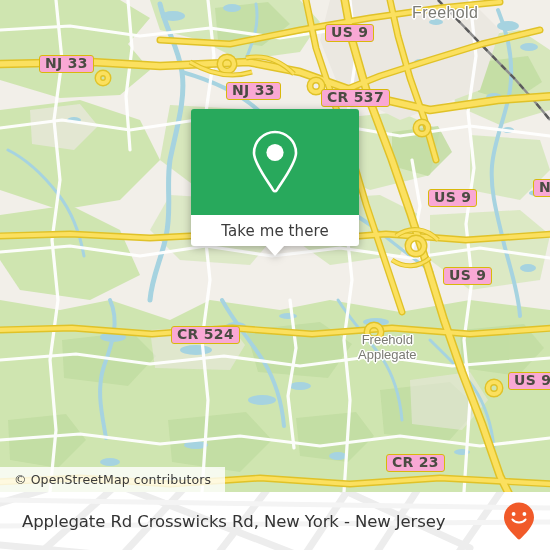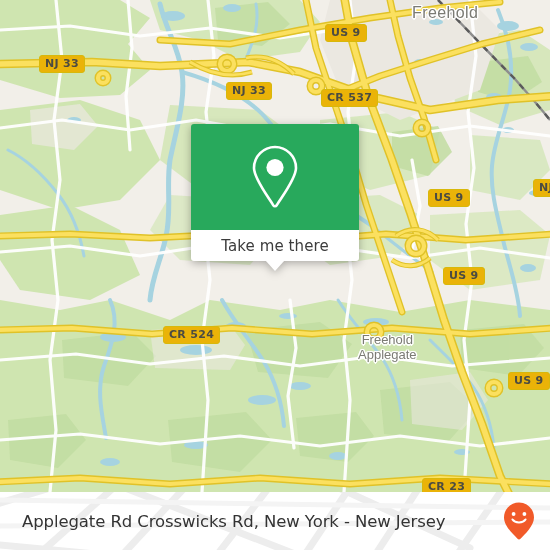--- a/index.html
+++ b/index.html
@@ -50,38 +50,38 @@
   }
   .label-township {
     font-size: 13px;
     line-height: 15px;
     text-align: center;
   }
 
   
   .shield {
     position: absolute;
-    background: #eab308;
+    background: #f9a8d4;
     border: 1.5px solid #d8b80b;
     border-radius: 3px;
     color: #4b4b42;
-    font-size: 11px;
+    font-size: 14px;
     font-weight: bold;
     letter-spacing: .3px;
     padding: 1px 5px 2px 5px;
     line-height: 13px;
     white-space: nowrap;
     box-sizing: border-box;
   }
 
   
   #popup {
     position: absolute;
     left: 191px;
-    top: 124px;
+    top: 109px;
     width: 168px;
     filter: drop-shadow(0 2px 4px rgba(0,0,0,.30));
   }
   #popup-green {
     background: #28a95c;
     height: 106px;
     border-radius: 3px 3px 0 0;
     display: flex;
     align-items: center;
     justify-content: center;
@@ -360,36 +360,39 @@
     </div>
 
     <div class="shield" style="left:39px;  top:55px;">NJ 33</div>
     <div class="shield" style="left:226px; top:82px;">NJ 33</div>
     <div class="shield" style="left:321px; top:89px;text-align:center;">CR 537</div>
     <div class="shield" style="left:325px; top:24px;">US 9</div>
     <div class="shield" style="left:428px; top:189px;">US 9</div>
     <div class="shield" style="left:443px; top:267px;">US 9</div>
     <div class="shield" style="left:508px; top:372px;">US 9</div>
     <div class="shield" style="left:533px; top:179px;">NJ</div>
-    <div class="shield" style="left:163px; top:326px;">CR 524</div>
-    <div class="shield" style="left:386px; top:478px;margin-left:36px;">CR 23</div>
+    <div class="shield" style="left:171px; top:326px;">CR 524</div>
+    <div class="shield" style="left:386px; top:454px;">CR 23</div>
 
     <div id="popup">
       <div id="popup-green">
         <svg width="54" height="68" viewBox="0 0 54 68" aria-hidden="true">
           <path d="M27 4 C15.4 4 6 13.4 6 25 C6 35.5 20 53.5 25.3 62.3 C26.1 63.6 27.9 63.6 28.7 62.3 C34 53.5 48 35.5 48 25 C48 13.4 38.6 4 27 4 Z" fill="none" stroke="#ffffff" stroke-width="2.6" stroke-linejoin="round"></path>
           <circle cx="27" cy="24.5" r="8.6" fill="#ffffff"></circle>
         </svg>
       </div>
       <div id="popup-white">
         <span id="popup-label">Take me there</span>
         <span id="popup-tail"></span>
       </div>
     </div>
 
+    <div id="osm-attrib">
+      <span>© OpenStreetMap contributors</span>
+    </div>
   </div>
 
   <div id="footer">
 
     <svg id="footer-watermark" width="550" height="58" viewBox="0 0 550 58" aria-hidden="true">
       <g stroke="#ededed" stroke-width="7" fill="none" stroke-linecap="round">
         <path d="M-10,14 L90,-16"></path>
         <path d="M30,70 L120,-10"></path>
         <path d="M112,74 L188,-8"></path>
         <path d="M210,72 L270,-6"></path>

